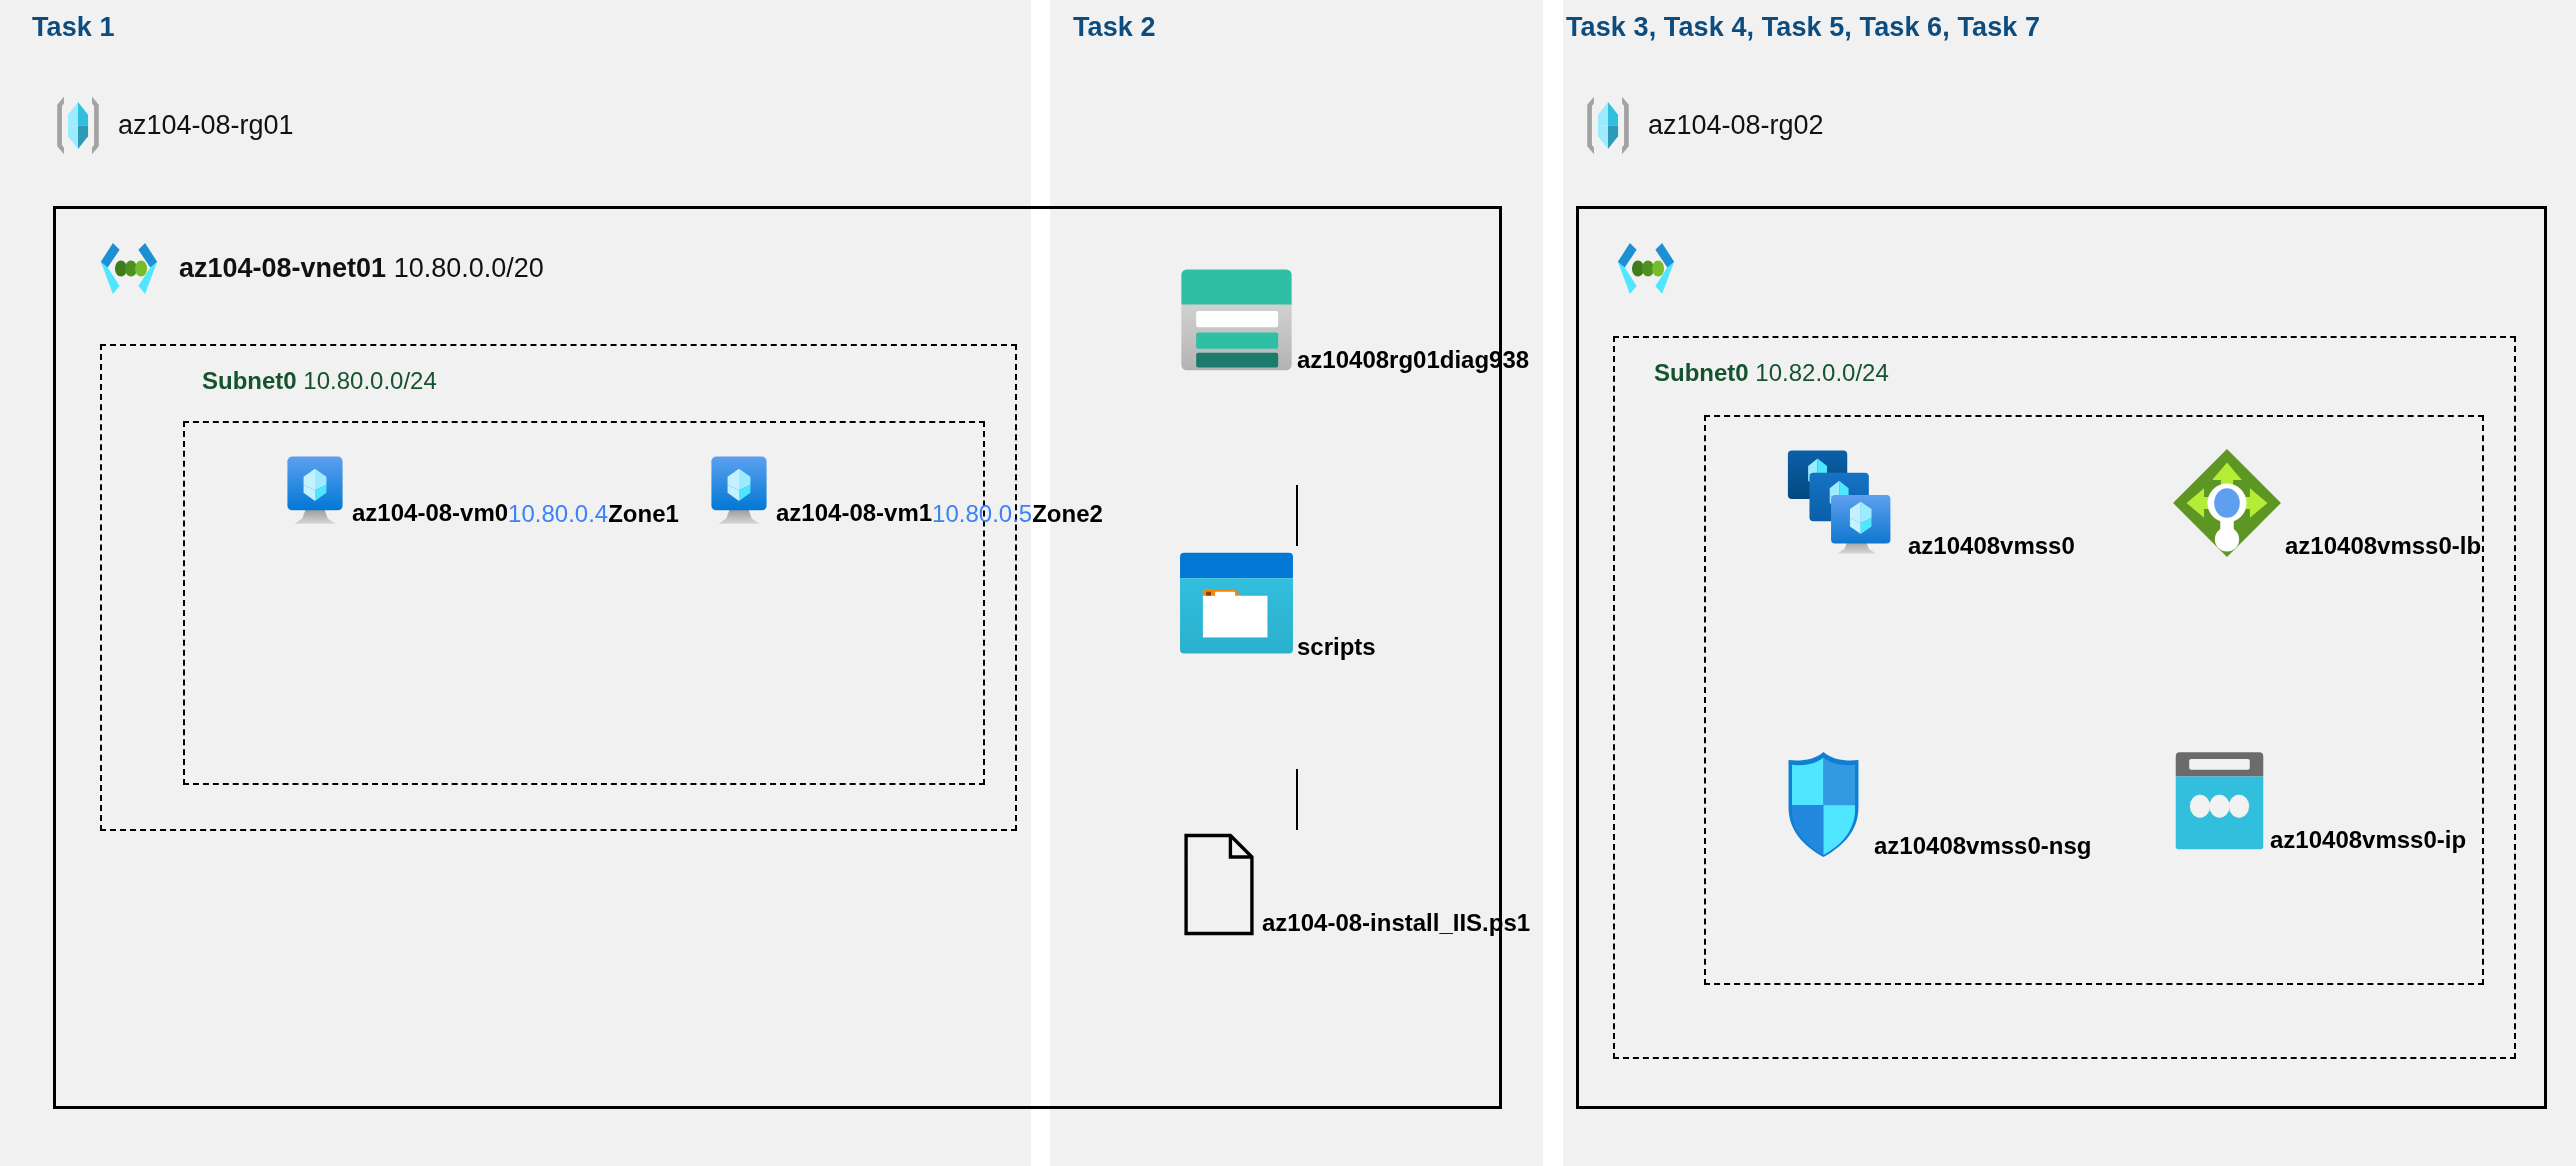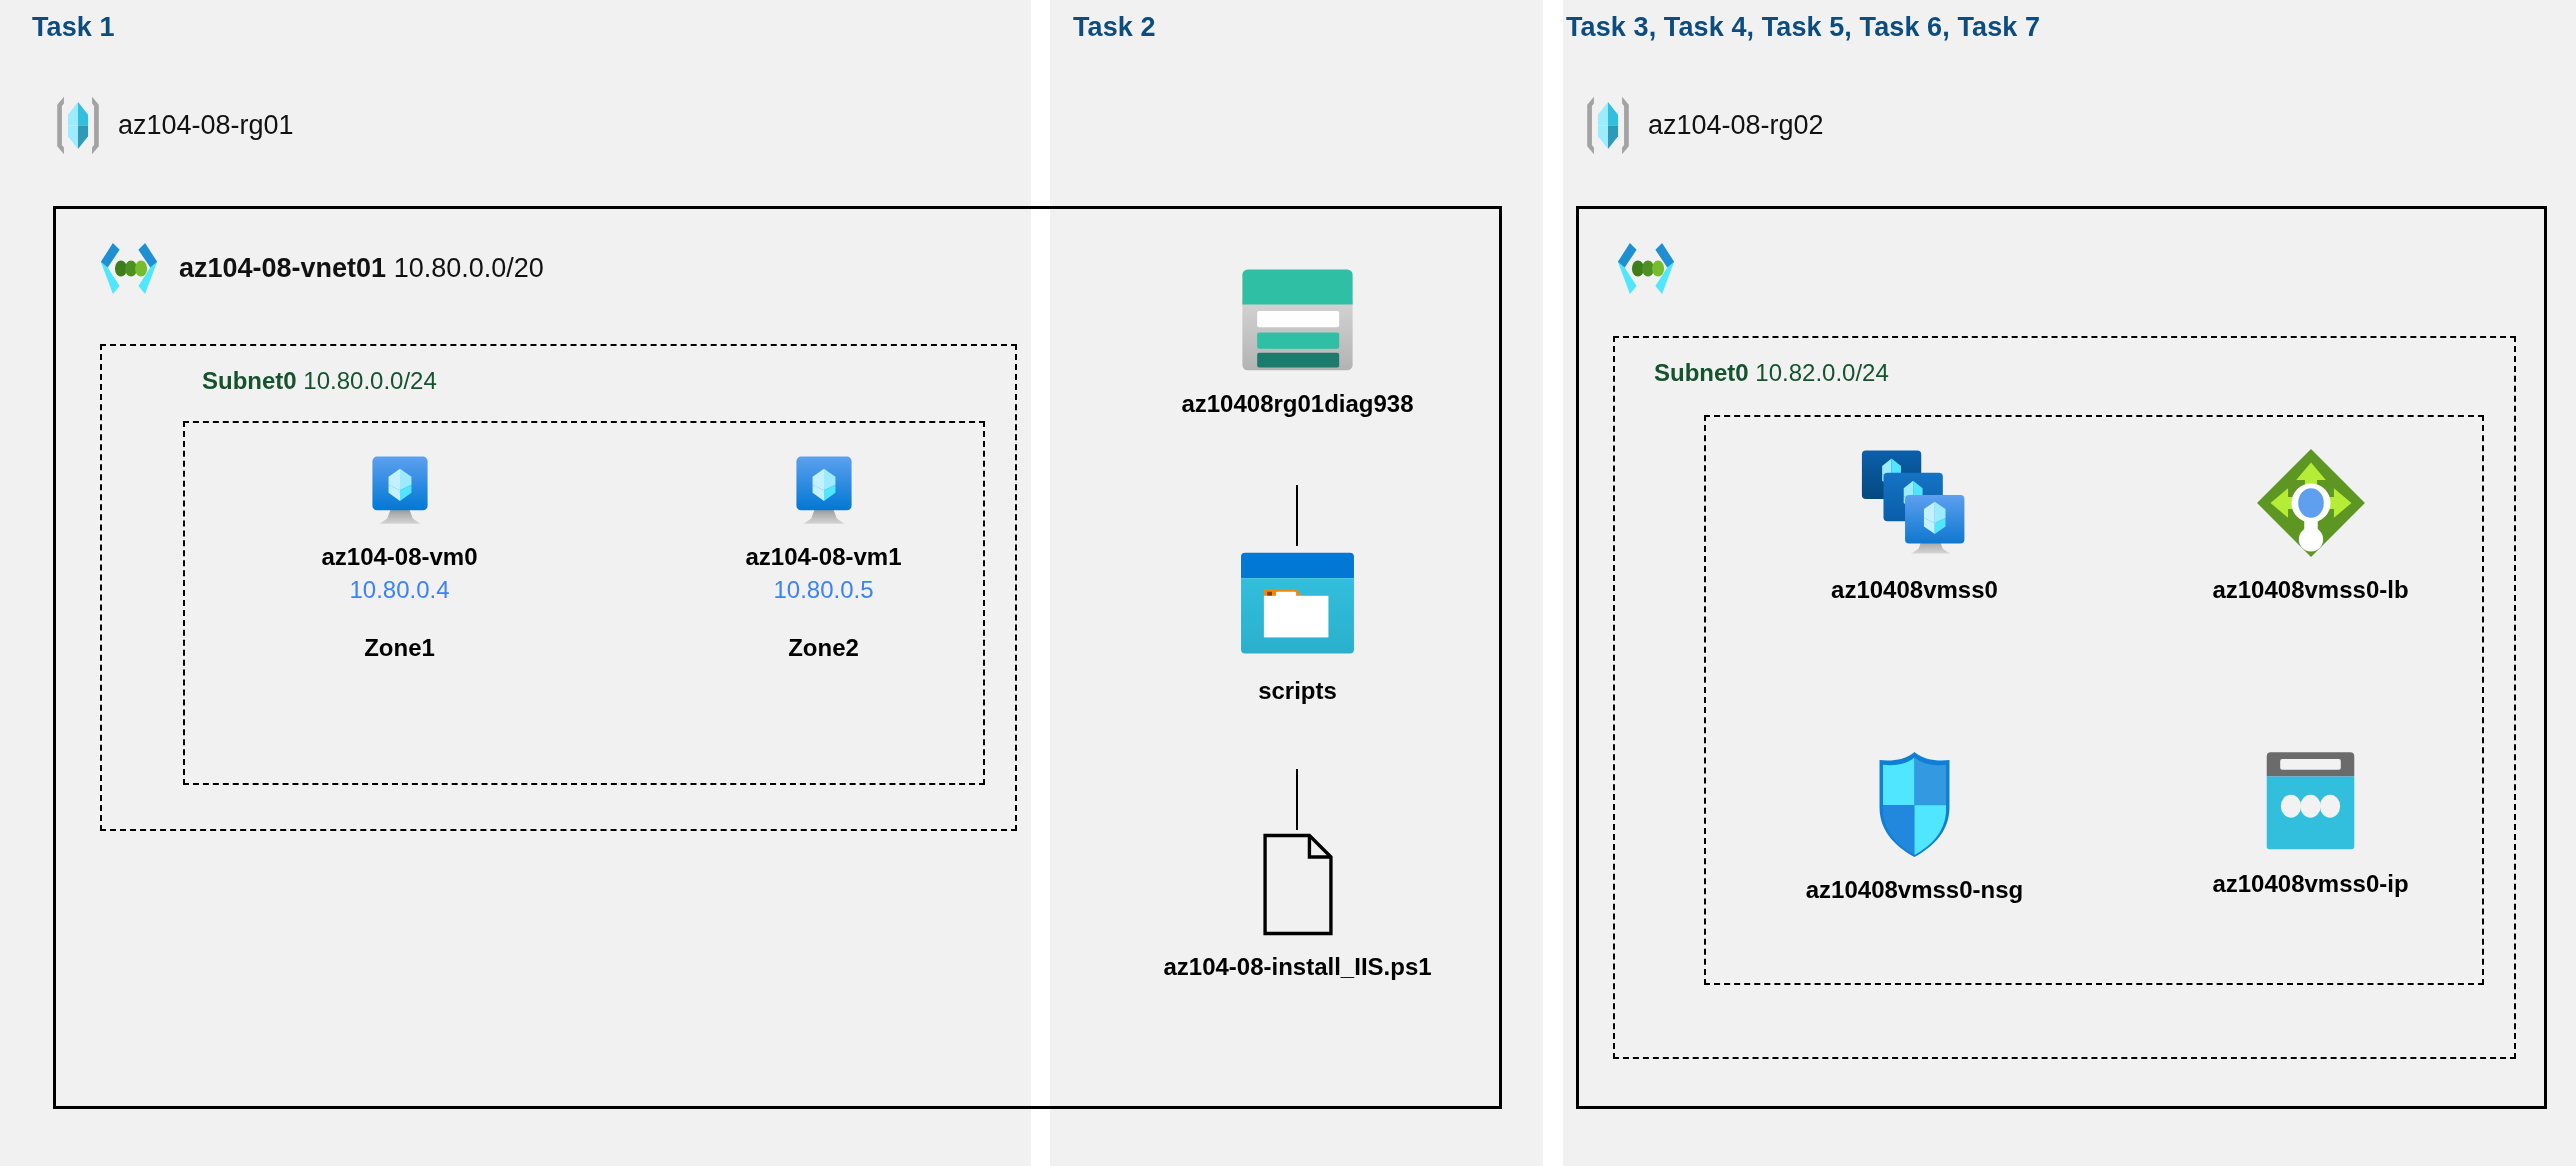--- a/index.html
+++ b/index.html
@@ -15,21 +15,21 @@
   
   .hdr{position:absolute;display:flex;align-items:center;gap:15px;white-space:nowrap;}
   .hdr .txt{font-size:27px;color:#111;}
   .hdr .txt b{font-weight:bold;}
   .hdr .txt .cidr{font-weight:normal;}
 
   .sub-hdr{position:absolute;font-size:24px;color:#14532d;white-space:nowrap;}
   .sub-hdr b{font-weight:bold;}
 
   
-  .node{position:absolute;display:flex;flex-direction:column;align-items:center;}
+  .node{position:absolute;display:flex;flex-direction:row;align-items:flex-end;}
   .node .cap{font-size:24px;font-weight:bold;color:#000;margin-top:13.5px;white-space:nowrap;text-align:center;line-height:1.25;}
   .node .sub{font-size:24px;font-weight:normal;color:#3b82f6;margin-top:4px;white-space:nowrap;}
   .node .zone{font-size:24px;font-weight:bold;color:#000;margin-top:30px;white-space:nowrap;}
 
   .connector{position:absolute;width:2px;background:#000;}
 
   svg{display:block;}
 </style>
 </head>
 <body>

